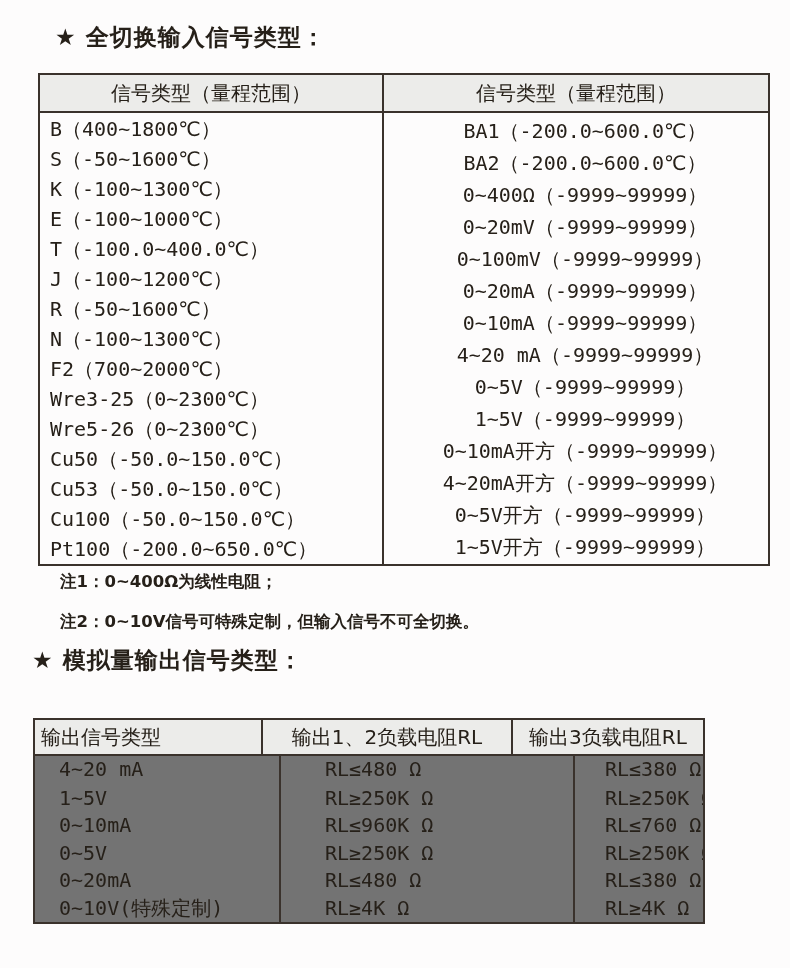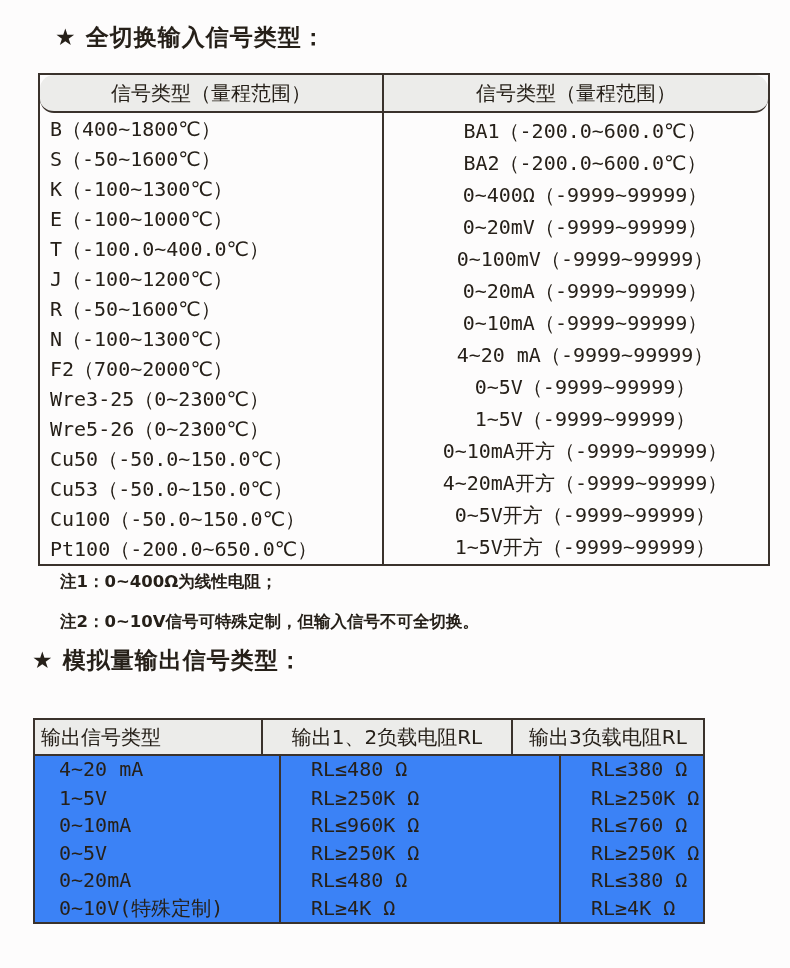--- a/index.html
+++ b/index.html
@@ -23,21 +23,21 @@
   .title.t2{left:32px;top:645px;}
 
   
   .table1{
     position:absolute;
     left:38px;top:73px;
     width:728px;
     border:2px solid #3a322c;
     background:#fdfcfc;
   }
-  .t1-header{display:flex;border-bottom:2px solid #3a322c;background:#ececea;border-radius:14px;}
+  .t1-header{display:flex;border-bottom:2px solid #3a322c;background:#ececea;}
   .t1-hcell{
     height:36px;line-height:36px;
     font-size:20px;font-weight:500;
     text-align:center;white-space:nowrap;overflow:hidden;
   }
   .t1-hcell.left{width:342px;border-right:2px solid #3a322c;}
   .t1-hcell.right{flex:1;}
   .t1-body{display:flex;}
   .t1-col{
     font-family:"DejaVu Sans Mono","DejaVu Sans","Liberation Mono",monospace,sans-serif;
@@ -58,21 +58,21 @@
     margin-bottom:22px;
     white-space:nowrap;
   }
 
   
   .table2{
     position:absolute;
     left:33px;top:718px;
     width:668px;
     border:2px solid #3a322c;
-    background:#3b82f6;
+    background:#737373;
   }
   .t2-row{display:flex;}
   .t2-row .c{
     font-size:20px;
     white-space:nowrap;overflow:hidden;
     font-family:"DejaVu Sans Mono","DejaVu Sans","Liberation Mono",monospace,sans-serif;
   }
   .t2-head{background:#ececea;border-bottom:2px solid #3a322c;}
   .t2-head .c{
     height:34px;line-height:34px;
@@ -80,21 +80,21 @@
     font-weight:500;
   }
   .c1{width:220px;border-right:2px solid #3a322c;padding-left:6px;}
   .c2{width:248px;border-right:2px solid #3a322c;}
   .c3{flex:1;}
   .t2-head .c1{padding-left:6px;}
   .t2-head .c2,.t2-head .c3{text-align:center;padding-left:0;}
   .t2-body .t2-row .c{height:27.4px;line-height:27.4px;}
   .t2-body .t2-row:first-child .c{height:29px;line-height:27px;}
   .t2-body .c1{padding-left:24px;}
-  .t2-body .c2{padding-left:30px;}
+  .t2-body .c2{padding-left:44px;}
   .t2-body .c3{padding-left:30px;}
 </style>
 </head>
 <body>
 
 <div class="doc">
 
   <div class="title t1">★ 全切换输入信号类型：</div>
 
   <div class="table1">

